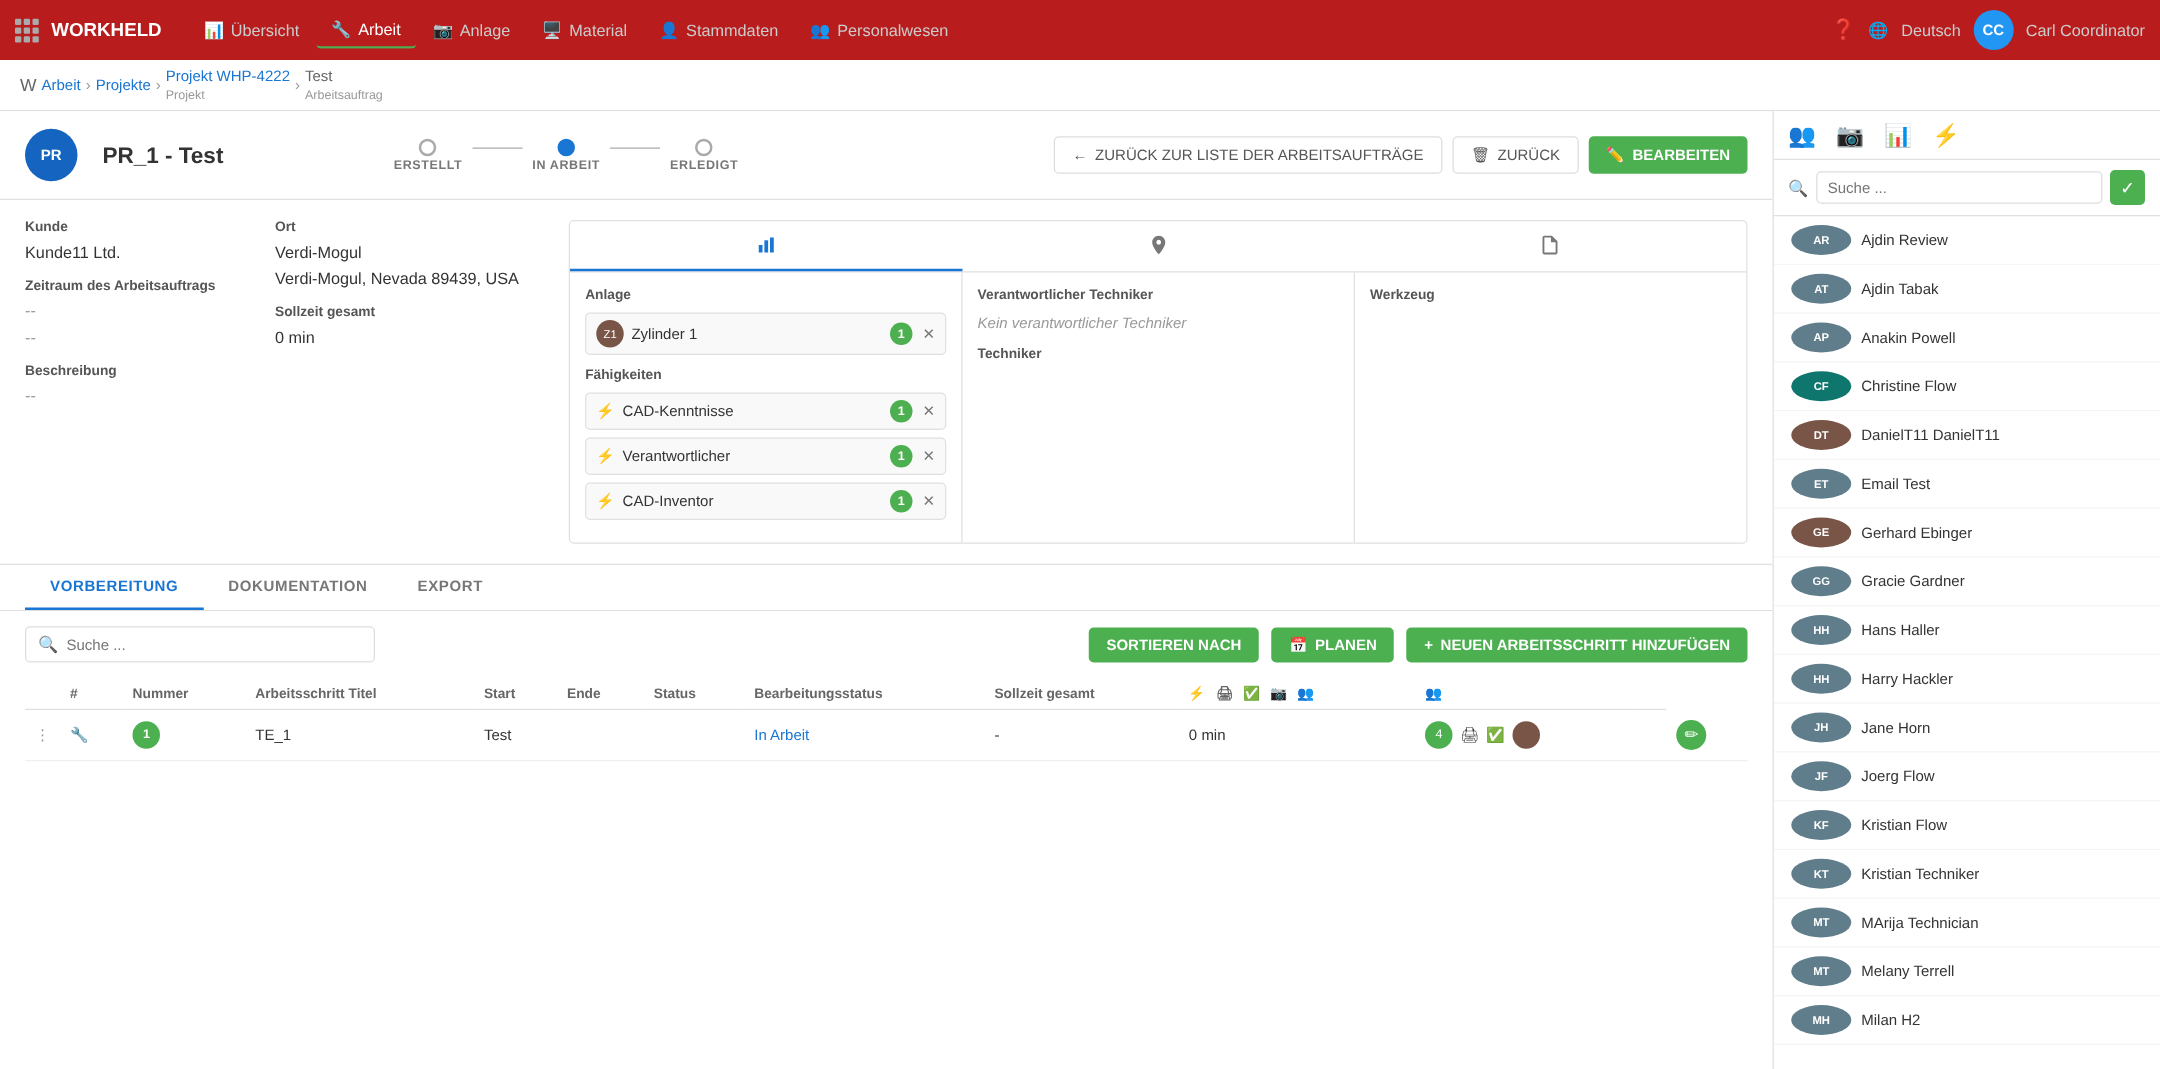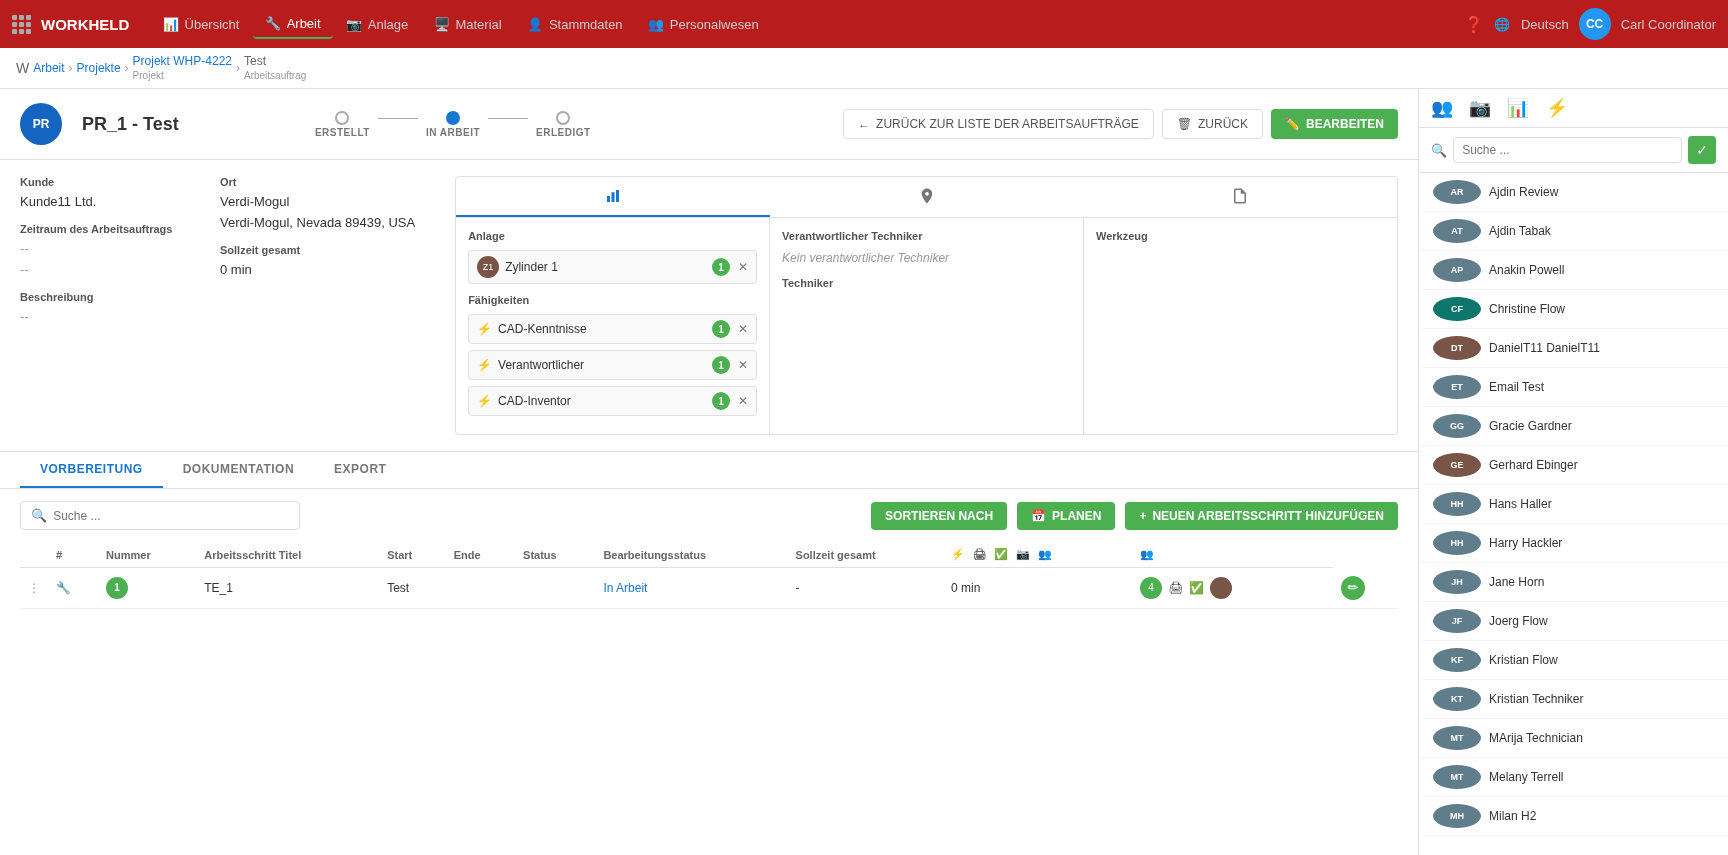--- a/index.html
+++ b/index.html
@@ -456,28 +456,28 @@
         </div>
         <div class="tech-item">
           <div class="tech-avatar av-brown">DT</div>
           <span class="tech-name">DanielT11 DanielT11</span>
         </div>
         <div class="tech-item">
           <div class="tech-avatar av-gray">ET</div>
           <span class="tech-name">Email Test</span>
         </div>
         <div class="tech-item">
+          <div class="tech-avatar av-brown">GE</div>
+          <span class="tech-name">Gerhard Ebinger</span>
+        </div>
+        <div class="tech-item">
           <div class="tech-avatar av-gray">GG</div>
           <span class="tech-name">Gracie Gardner</span>
         </div>
         <div class="tech-item">
-          <div class="tech-avatar av-brown">GE</div>
-          <span class="tech-name">Gerhard Ebinger</span>
-        </div>
-        <div class="tech-item">
           <div class="tech-avatar av-gray">HH</div>
           <span class="tech-name">Hans Haller</span>
         </div>
         <div class="tech-item">
           <div class="tech-avatar av-gray">HH</div>
           <span class="tech-name">Harry Hackler</span>
         </div>
         <div class="tech-item">
           <div class="tech-avatar av-gray">JH</div>
           <span class="tech-name">Jane Horn</span>

